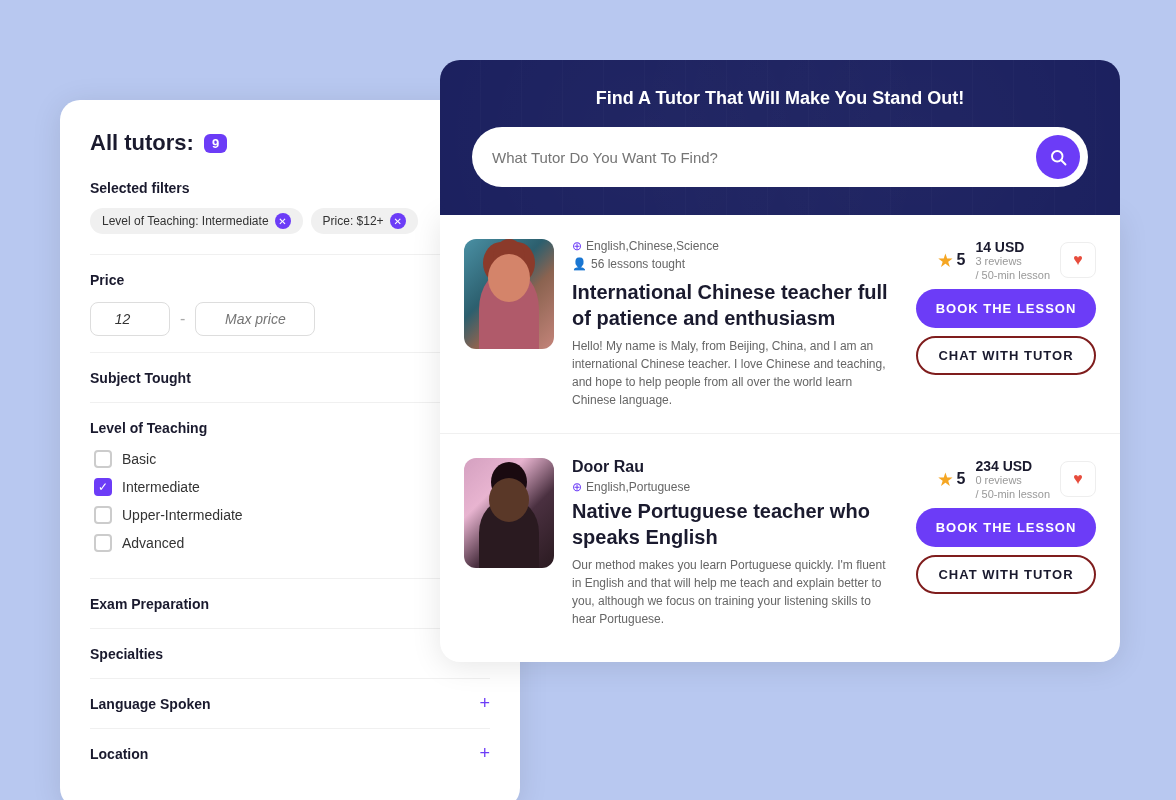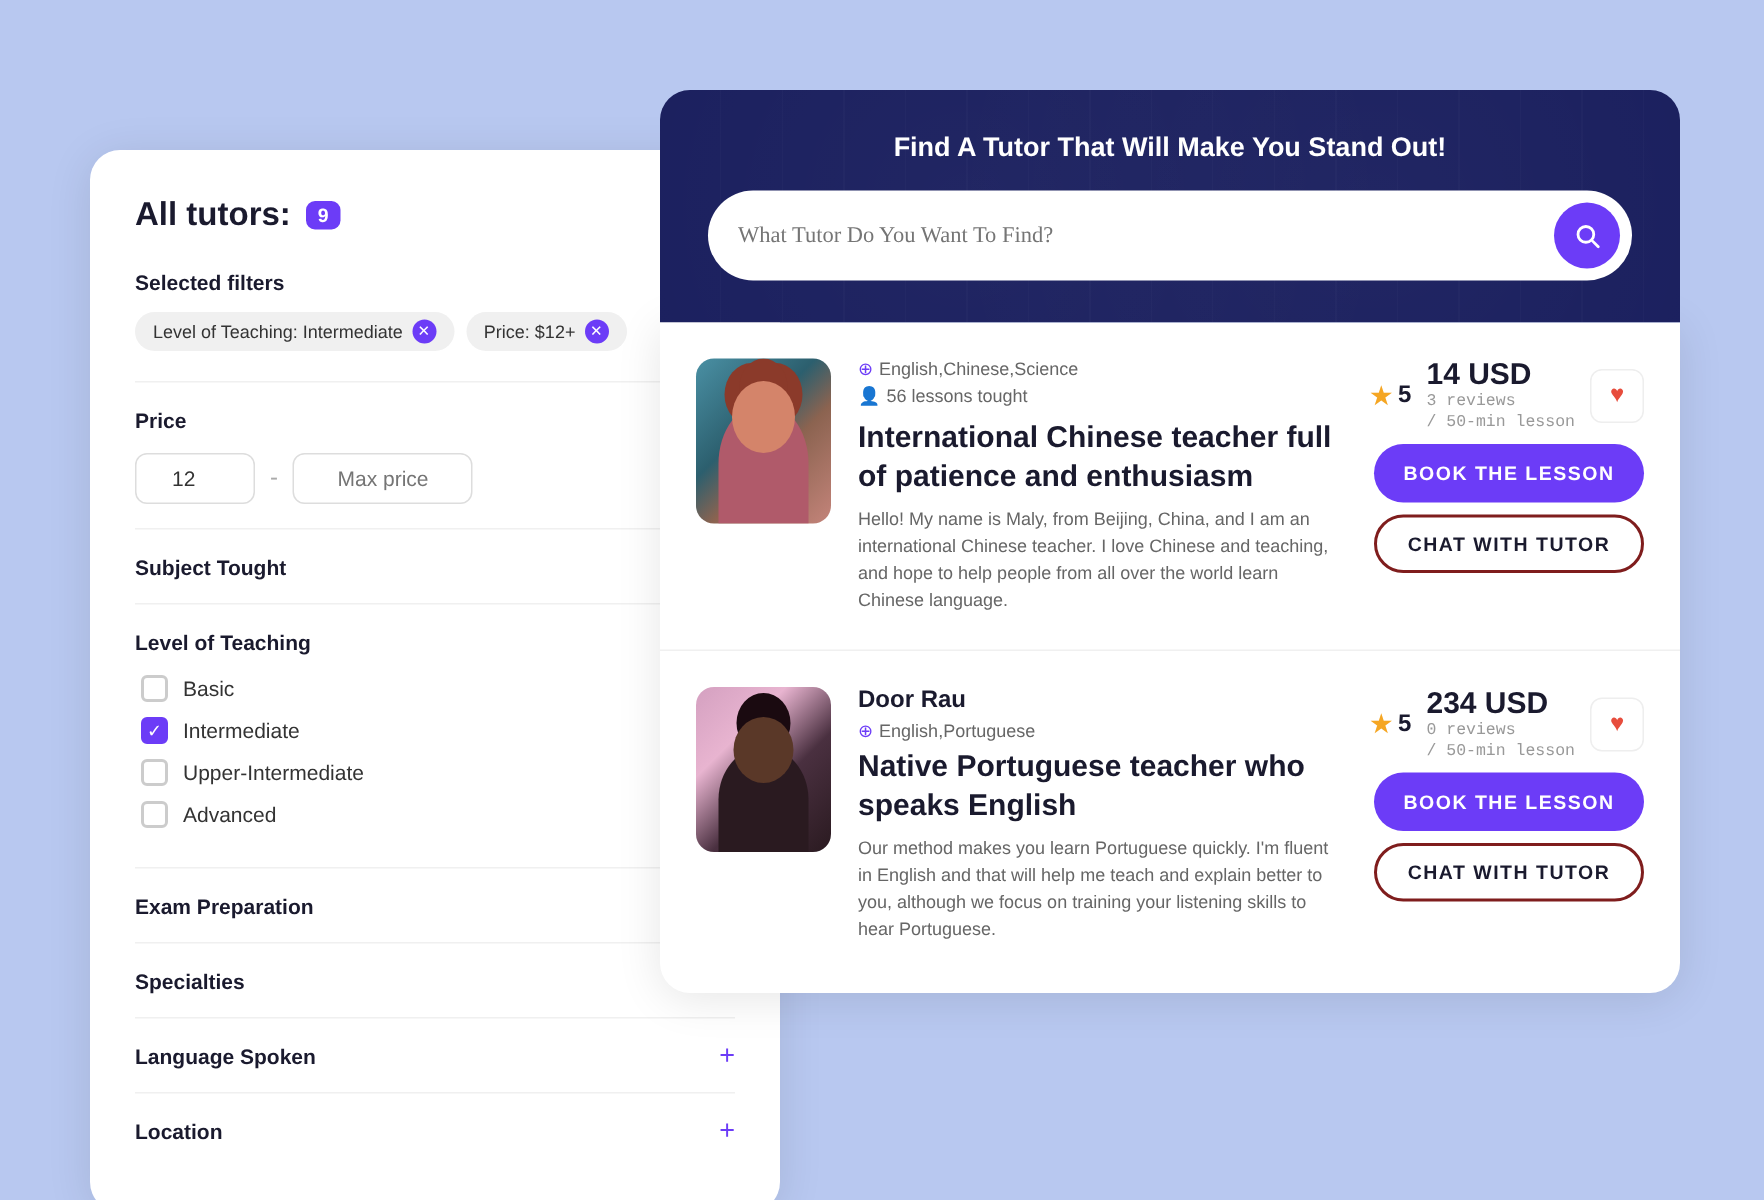--- a/index.html
+++ b/index.html
@@ -147,20 +147,21 @@
 
     .price-input {
       width: 80px;
       border: 1px solid #ddd;
       border-radius: 8px;
       padding: 8px 10px;
       font-size: 14px;
       text-align: center;
       color: #333;
       outline: none;
+      font-style: italic;
     }
 
     .price-dash {
       color: #aaa;
     }
 
     .level-section {
       border-top: 1px solid #f0f0f0;
       padding-bottom: 16px;
     }
@@ -262,21 +263,20 @@
       z-index: 1;
     }
 
     .search-input {
       flex: 1;
       border: none;
       outline: none;
       font-size: 15px;
       color: #15803d;
       background: transparent;
-      font-family: Liberation Serif, serif;
     }
 
     .search-btn {
       width: 44px;
       height: 44px;
       background: #6c3cf7;
       border-radius: 50%;
       border: none;
       cursor: pointer;
       display: flex;
@@ -434,21 +434,21 @@
       font-size: 16px;
     }
 
     .price-block {
       display: flex;
       flex-direction: column;
       align-items: flex-start;
     }
 
     .price-amount {
-      font-size: 20px;
+      font-size: 14px;
       font-weight: 800;
       color: #1a1a2e;
     }
 
     .price-reviews {
       font-size: 11px;
       color: #999;
     }
 
     .price-per-lesson {
@@ -505,21 +505,20 @@
     .person-icon {
       color: #6c3cf7;
     }
 
     .reviews-per {
       display: flex;
       flex-direction: column;
       font-size: 11px;
       color: #999;
       gap: 2px;
-      font-family: Liberation Mono, monospace;
     }
   </style>
 </head>
 <body>
 
 <div class="main-container">
 
   <div class="left-panel">
     <div class="all-tutors-header">
       <span class="all-tutors-title">All tutors:</span>

